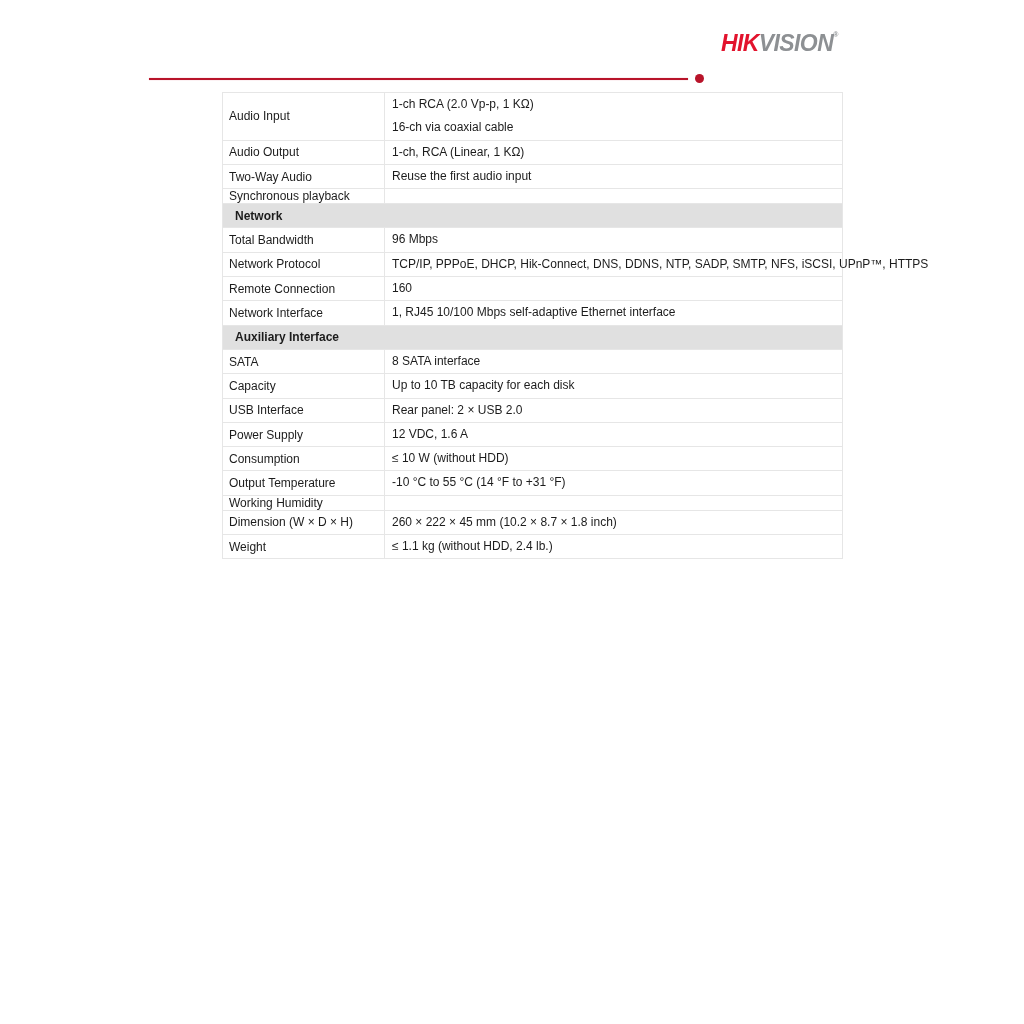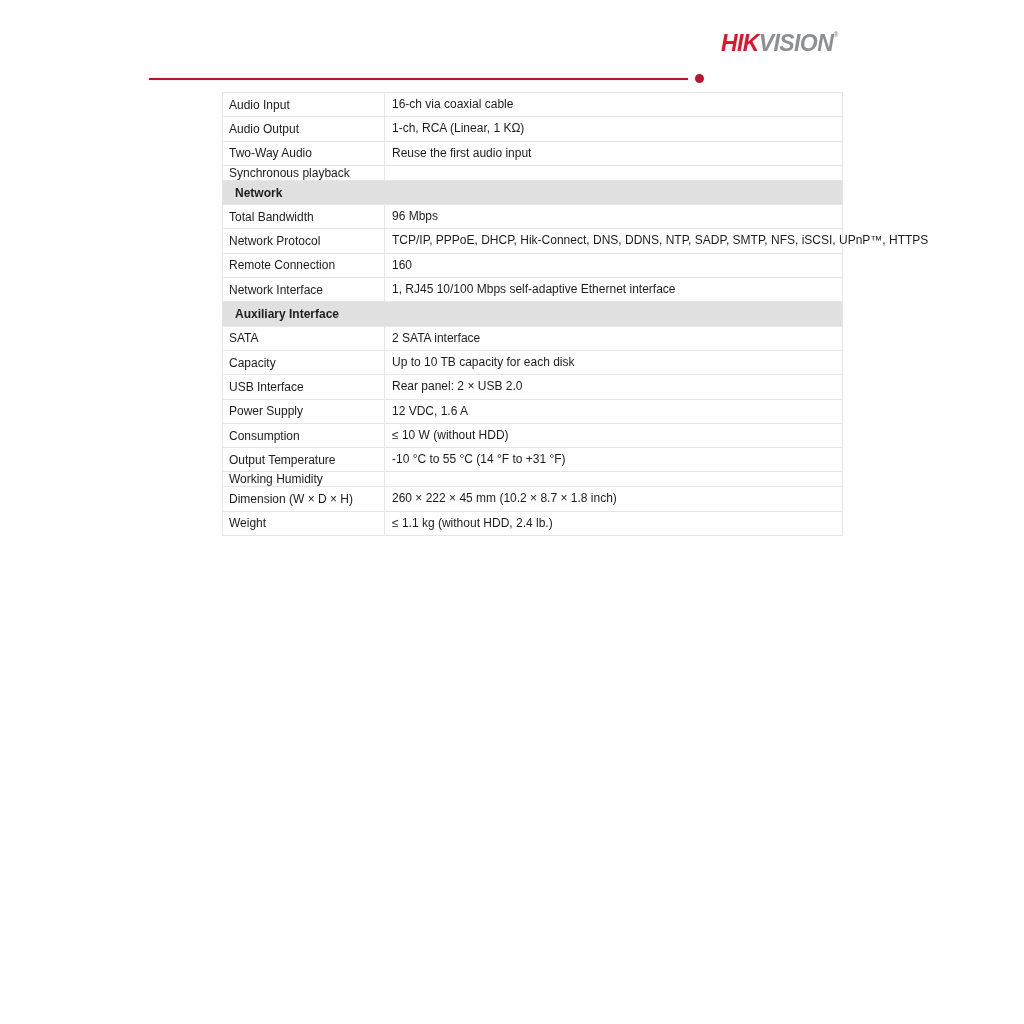--- a/index.html
+++ b/index.html
@@ -103,20 +103,21 @@
     <span class="hik">HIK</span><span class="vision">VISION</span><span class="tm">®</span>
   </div>
 
   <div class="rule"></div>
   <div class="rule-dot"></div>
 
   <div class="spec-table">
       <div class="row data">
         <div class="cell label">Audio Input</div>
         <div class="cell value">
+          <div class="vline">1-ch RCA (2.0 Vp-p, 1 KΩ)</div>
           <div class="vline">16-ch via coaxial cable</div>
         </div>
       </div>
       <div class="row data">
         <div class="cell label">Audio Output</div>
         <div class="cell value">
           <div class="vline">1-ch, RCA (Linear, 1 KΩ)</div>
         </div>
       </div>
       <div class="row data">
@@ -154,21 +155,21 @@
         <div class="cell value">
           <div class="vline">1, RJ45 10/100 Mbps self-adaptive Ethernet interface</div>
         </div>
       </div>
       <div class="row section">
         <span>Auxiliary Interface</span>
       </div>
       <div class="row data">
         <div class="cell label">SATA</div>
         <div class="cell value">
-          <div class="vline">2 SATA interface</div>
+          <div class="vline">8 SATA interface</div>
         </div>
       </div>
       <div class="row data">
         <div class="cell label">Capacity</div>
         <div class="cell value">
           <div class="vline">Up to 10 TB capacity for each disk</div>
         </div>
       </div>
       <div class="row data">
         <div class="cell label">USB Interface</div>

